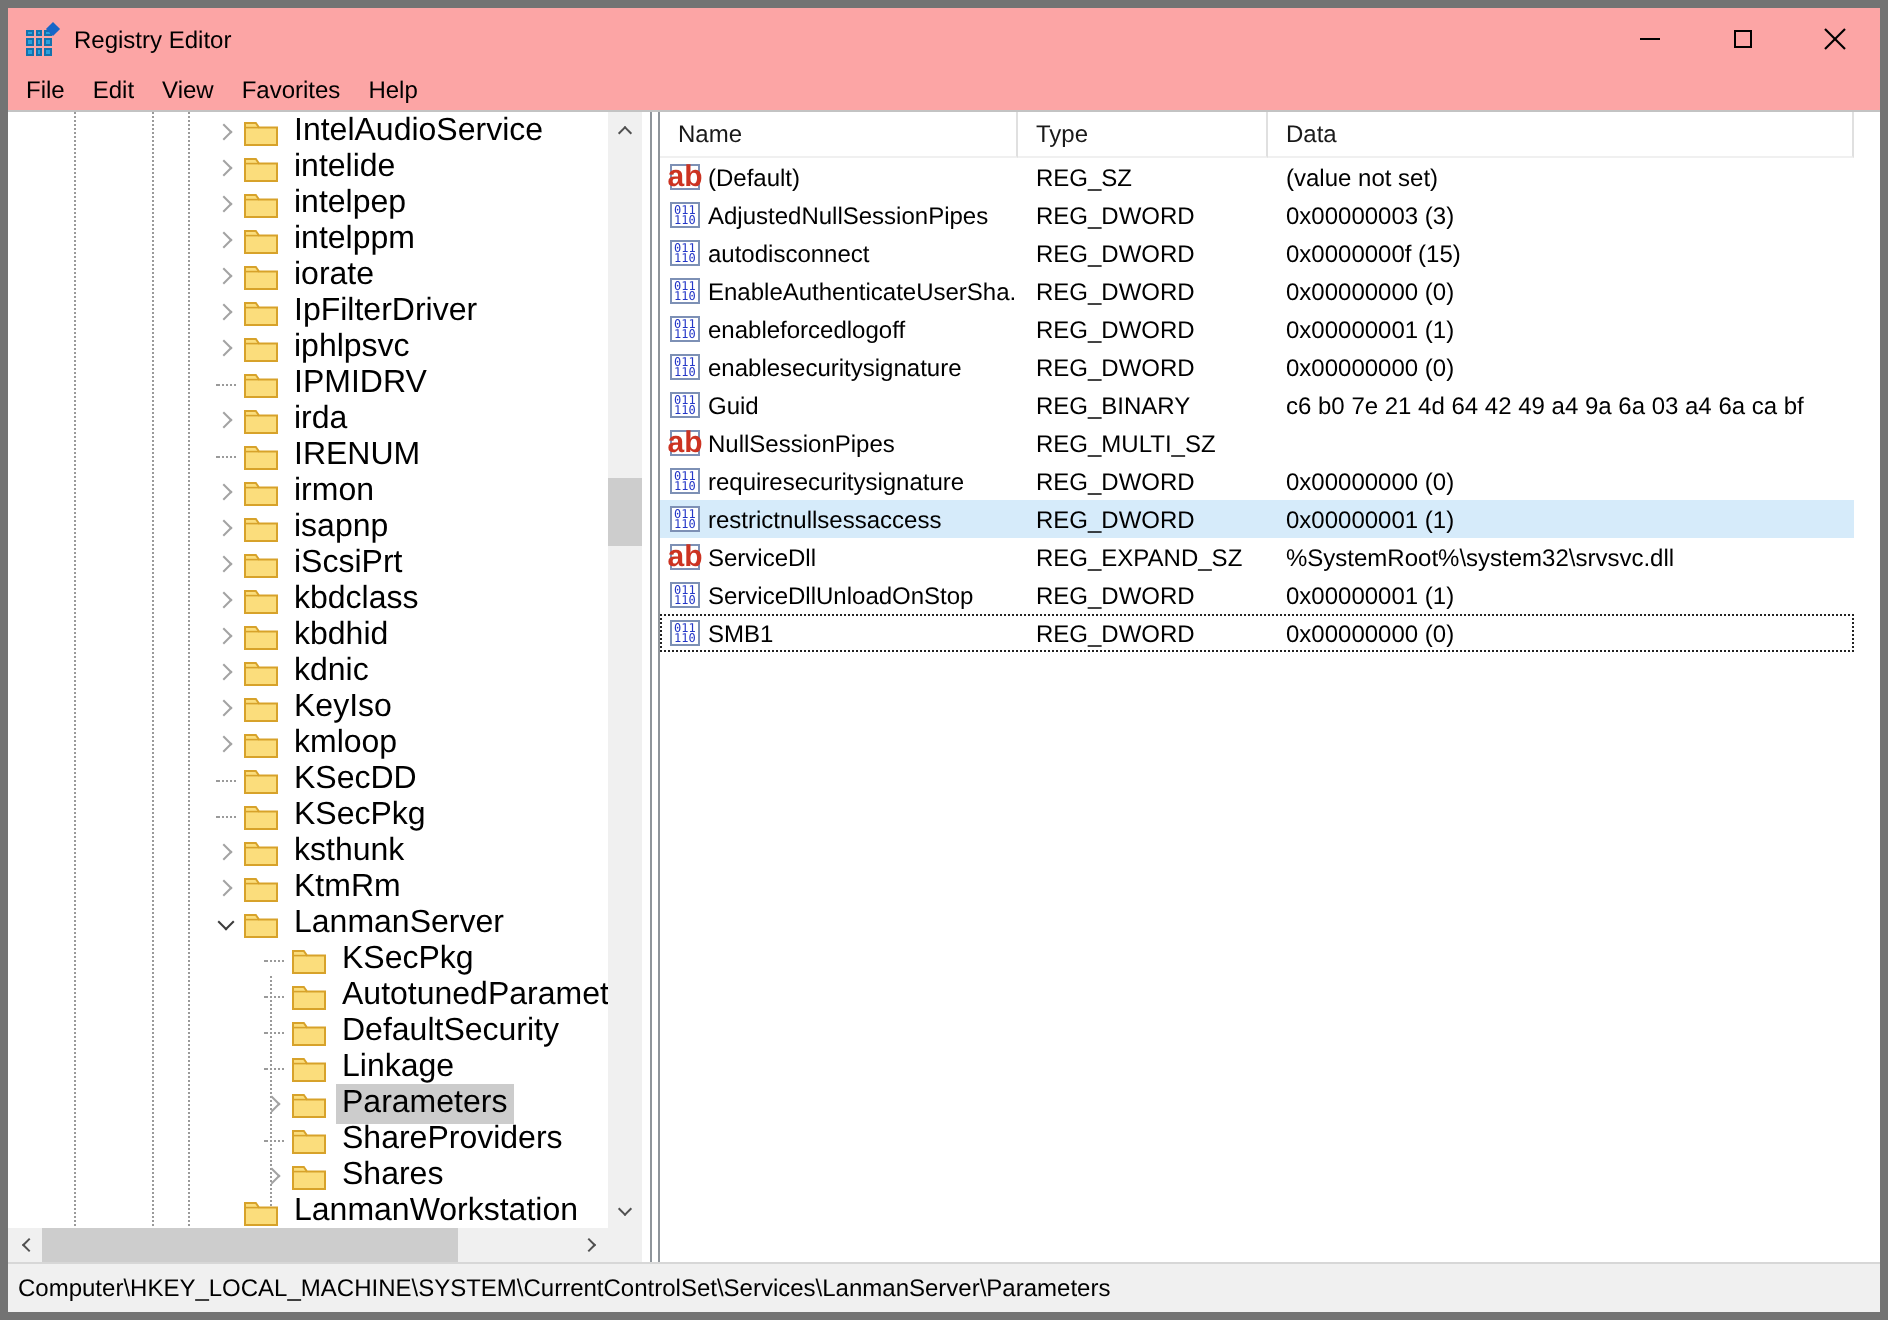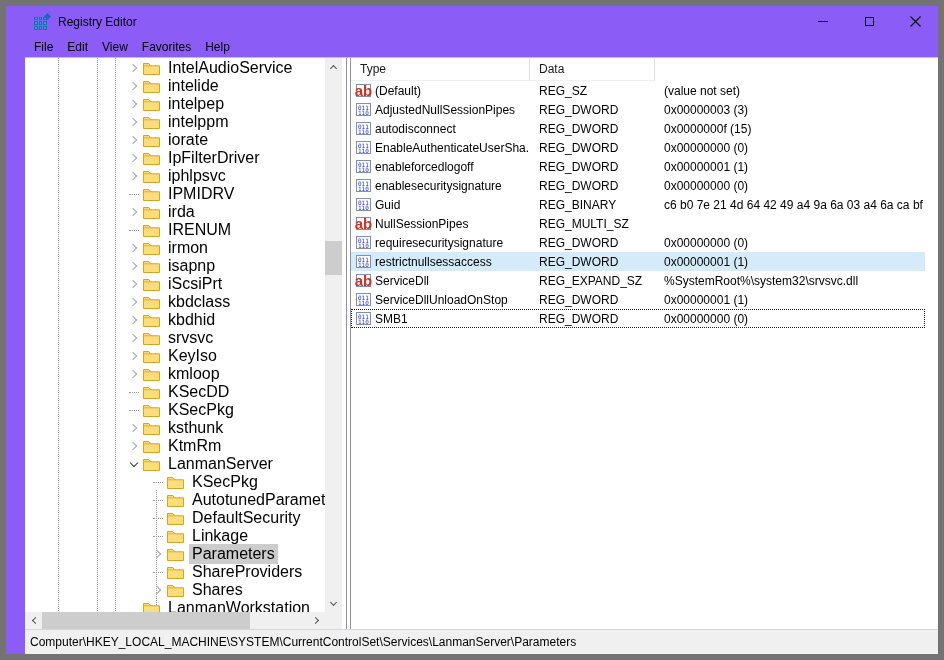--- a/index.html
+++ b/index.html
@@ -1,23 +1,23 @@
 <!DOCTYPE html>
 <html><head>
 <meta charset="utf-8">
 <style>
   * { margin:0; padding:0; box-sizing:border-box; }
   html,body { background:#e8e8e8; }
   body { font-family:"Liberation Sans", sans-serif; font-size:12px; color:#000; }
 
   .window {
-    width:944px; height:660px; background:#8b5cf6;
-    border:6px solid #737373;
+    width:944px; height:660px; background:#fca5a5;
+    border:4px solid #737373;
     display:flex; flex-direction:column;
-    position:relative; overflow:hidden;padding-left:19px;
+    position:relative; overflow:hidden;
   }
 
   
   .titlebar { height:31px; display:flex; align-items:center; padding-left:9px; flex:0 0 auto; }
   .app-icon { width:16px; height:16px; position:relative; margin-right:8px; flex:0 0 auto; }
   .app-icon .grid { position:absolute; left:0; top:2; width:13px; height:13px; top:3px;
     display:grid; grid-template-columns:repeat(3,1fr); grid-template-rows:repeat(3,1fr); gap:1px; }
   .app-icon .grid i { background:#2ba0dd; border:0.5px solid #1372ad; }
   .app-icon .spark { position:absolute; right:0px; top:0px; width:5px; height:5px; background:#1766c8; transform:rotate(45deg); }
   .title-text { font-size:12px; color:#000; }
@@ -297,21 +297,21 @@
     <span class="tree-label">kbdhid</span>
   </div>
             <div class="tree-row lvl0">
     <span class="arrow-box">
                 <span class="chev right"></span>
               </span>
     <svg class="folder" width="17" height="13" viewBox="0 0 17 13">
       <path d="M0.5 1.5 h5.4 l1.6 2.3 h9 v8.7 h-16 z" fill="#fbdd7c" stroke="#d7a22a" stroke-width="1"></path>
       <path d="M0.5 3.8 h6.9" stroke="#d7a22a" stroke-width="0.8" fill="none"></path>
     </svg>
-    <span class="tree-label">srvsvc</span>
+    <span class="tree-label">kdnic</span>
   </div>
             <div class="tree-row lvl0">
     <span class="arrow-box">
                 <span class="chev right"></span>
               </span>
     <svg class="folder" width="17" height="13" viewBox="0 0 17 13">
       <path d="M0.5 1.5 h5.4 l1.6 2.3 h9 v8.7 h-16 z" fill="#fbdd7c" stroke="#d7a22a" stroke-width="1"></path>
       <path d="M0.5 3.8 h6.9" stroke="#d7a22a" stroke-width="0.8" fill="none"></path>
     </svg>
     <span class="tree-label">KeyIso</span>
@@ -473,20 +473,21 @@
         <span class="sb-arrow right">
             <span class="sb-chev rightd"></span>
           </span>
       </div>
       <div class="corner"></div>
     </div>
 
     <div class="right-pane">
       <div class="list">
         <div class="list-header">
+          <span class="hcell">Name</span>
           <span class="hcell">Type</span>
           <span class="hcell">Data</span>
         </div>
         <div class="list-rows" id="list-rows">
             <div class="list-row">
     <span class="cell name">
       <span class="vicon str">ab</span>
       <span class="vname">(Default)</span>
     </span>
     <span class="cell type">REG_SZ</span>

